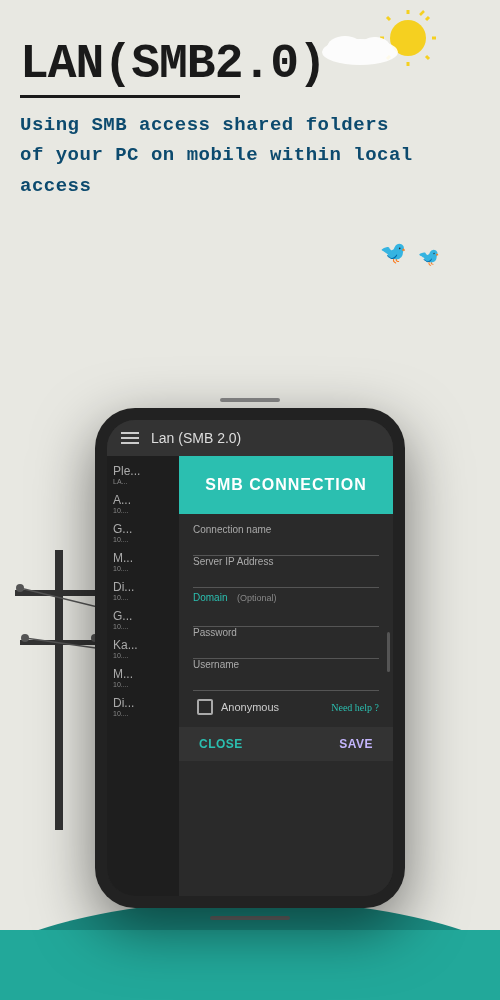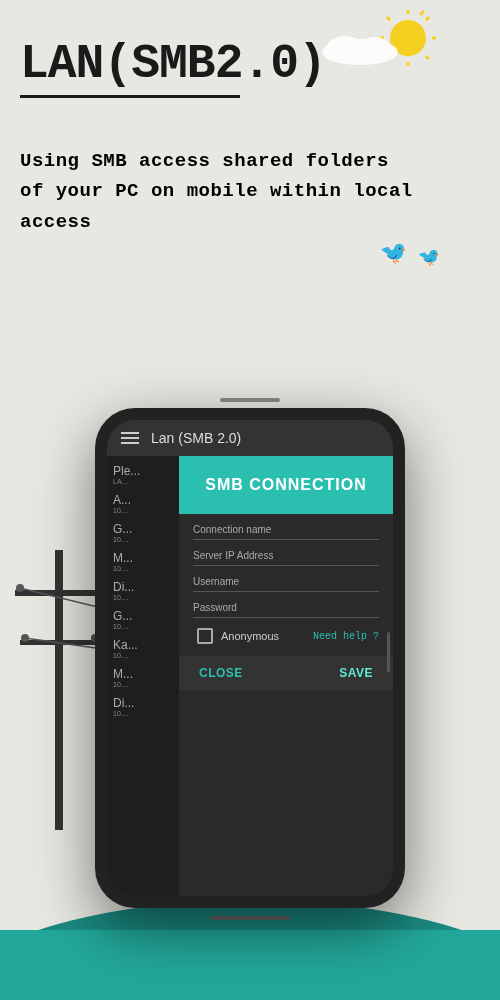--- a/index.html
+++ b/index.html
@@ -57,24 +57,23 @@
     }
 
     .subtitle {
       position: absolute;
       top: 110px;
       left: 20px;
       right: 20px;
       z-index: 2;
       font-size: 19px;
       font-weight: 700;
-      color: #000000;
+      color: #0c4a6e;
       line-height: 1.6;
       letter-spacing: 0.5px;
-      margin-top: 36px;
     }
 
     
     .birds {
       position: absolute;
       top: 240px;
       right: 60px;
       z-index: 2;
       display: flex;
       gap: 10px;
@@ -177,22 +176,21 @@
     }
 
     
     .form-area {
       background: #2a2a2a;
       padding: 10px 14px 6px 14px;
     }
 
     .form-field {
       border-bottom: 1px solid #555;
-      margin-bottom: 10px;
-      padding-bottom: 4px;
+      padding-bottom: 20px;
     }
 
     .form-label {
       color: #aaa;
       font-size: 10px;
       font-family: sans-serif;
     }
 
     .form-label.domain-label {
       color: #2bbfb0;
@@ -228,21 +226,21 @@
 
     .anon-label {
       color: #ccc;
       font-size: 11px;
       font-family: sans-serif;
     }
 
     .need-help {
       color: #2bbfb0;
       font-size: 10px;
-      font-family: Liberation Mono, monospace;
+      font-family: Liberation Serif, serif;
       cursor: pointer;
     }
 
     
     .bottom-buttons {
       background: #333;
       display: flex;
       justify-content: space-between;
       padding: 10px 20px;
       text-align: right;
@@ -251,21 +249,21 @@
     .btn-close {
       color: #2bbfb0;
       font-size: 12px;
       font-family: sans-serif;
       font-weight: 600;
       letter-spacing: 0.5px;
       cursor: pointer;
     }
 
     .btn-save {
-      color: #5eead4;
+      color: #c4b5fd;
       font-size: 12px;
       font-family: sans-serif;
       font-weight: 600;
       letter-spacing: 0.5px;
       cursor: pointer;
     }
 
     
     .landscape {
       position: absolute;
@@ -428,27 +426,31 @@
           <div class="form-area">
 
             <div class="form-field">
               <div class="form-label">Connection name</div>
             </div>
 
             <div class="form-field">
               <div class="form-label">Server IP Address</div>
             </div>
 
+            <div class="form-field">
+              <span class="form-label domain-label">Domain</span>
+              <span class="domain-optional">(Optional)</span>
+            </div>
+
+            <div class="form-field">
+              <div class="form-label">Password</div>
+            </div>
 
             <div class="form-field">
               <div class="form-label">Username</div>
-            </div>
-
-            <div class="form-field">
-              <div class="form-label">Password</div>
             </div>
 
             <div class="anon-row">
               <div class="anon-left">
                 <div class="checkbox"></div>
                 <div class="anon-label">Anonymous</div>
               </div>
               <div class="need-help">Need help ?</div>
             </div>
 

